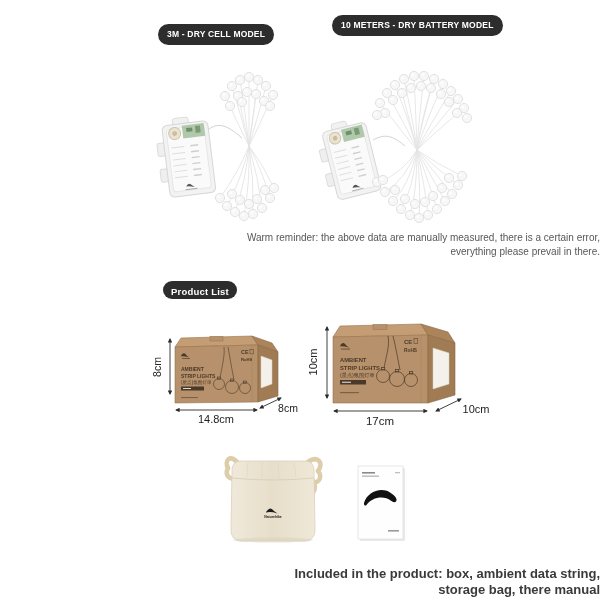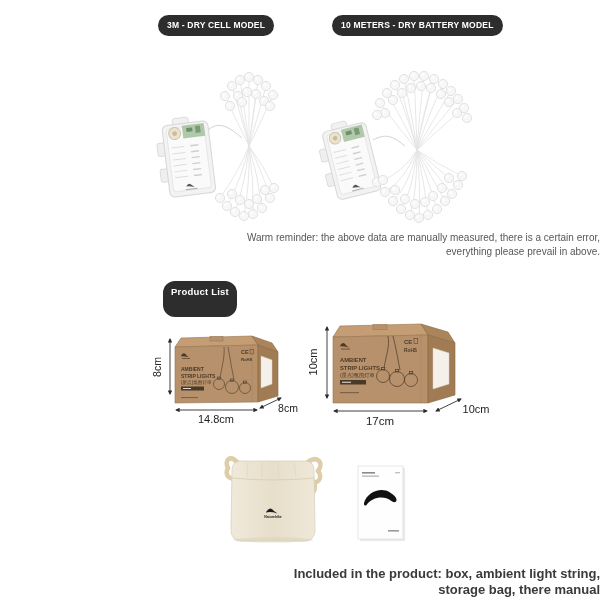--- a/index.html
+++ b/index.html
@@ -5,21 +5,21 @@
   html,body{margin:0;padding:0;background:#fff;}
   #stage{
     position:relative;width:600px;height:600px;background:#ffffff;
     font-family:"Liberation Sans",sans-serif;overflow:hidden;
   }
   .pill{
     position:absolute;background:#2d2d2d;color:#fff;border-radius:12px;
     height:21px;line-height:21px;padding:0 9px;font-size:8.5px;font-weight:bold;
     letter-spacing:.2px;white-space:nowrap;
   }
-  .pill.big{height:36px;line-height:22px;font-size:9.5px;border-radius:12px;padding:0 8px;}
+  .pill.big{height:18px;line-height:22px;font-size:9.5px;border-radius:12px;padding:0 8px;}
   .note{
     position:absolute;left:40px;width:560px;text-align:right;
   }
   .warning{top:231px;font-size:10px;line-height:14px;color:#575757;}
   .included{top:566px;font-size:13px;line-height:16px;color:#3a3a3a;font-weight:600;}
   svg{position:absolute;display:block;}
   .dimtxt{fill:#222;font-family:"Liberation Sans",sans-serif;}
   .ink{fill:#4a3a29;font-family:"Liberation Sans",sans-serif;}
 </style>
 </head>
@@ -48,21 +48,21 @@
         <circle cx="-11" cy="-28" r="6" fill="#eae3d0" stroke="#cfc6ad"></circle>
         <circle cx="-11" cy="-28" r="2.4" fill="#c9bd9d"></circle>
         <path d="M-16,-14 h13 M-16,-8 h13 M-16,-2 h13 M-16,4 h13 M-16,10 h13 M-16,16 h13" stroke="#dedede" stroke-width="1" fill="none"></path>
         <path d="M3,-14 h8 M3,-8 h8 M3,-2 h8 M3,4 h8 M3,10 h8 M3,16 h8" stroke="#cfcfcf" stroke-width="1.4" fill="none"></path>
         <path d="M-6,26 q3,-4.5 6,-0.5 l2.5,2 q-6,-2 -8.5,-1.5 z" fill="#555555"></path>
         <rect x="-7" y="28.5" width="12" height="1" fill="#777777" opacity="0.6"></rect>
       </g>
     </defs>
   </svg>
 
-  <div class="pill" style="left:158px;top:15px;">3M - DRY CELL MODEL</div>
+  <div class="pill" style="left:158px;top:24px;">3M - DRY CELL MODEL</div>
   <div class="pill" style="left:332px;top:15px;text-align:right;">10 METERS - DRY BATTERY MODEL</div>
 
   <svg style="left:150px;top:68px;" width="145" height="160" viewBox="0 0 145 160">
     <path d="M58,62 C70,52 80,60 92,70" stroke="#d2d2d2" stroke-width="1" fill="none"></path>
     <use href="#pack" transform="translate(39,92) rotate(-7)"></use>
     <g stroke="#e4e4e4" stroke-width="0.9" fill="none">
       <path d="M75,28 Q90,60 99,78 M82,18 Q93,55 99,78 M90,12 Q96,50 99,78 M99,9 Q99,50 99,78 M108,12 Q103,50 99,78 M116,18 Q106,55 99,78 M123,27 Q108,60 99,78 M88,28 Q95,58 99,78 M106,26 Q102,56 99,78"></path>
       <path d="M99,78 Q88,105 70,130 M99,78 Q92,110 77,138 M99,78 Q96,112 85,144 M99,78 Q100,115 94,148 M99,78 Q104,112 103,146 M99,78 Q108,108 112,140 M99,78 Q112,102 120,130 M99,78 Q114,98 124,120"></path>
     </g>
     <g>
@@ -144,21 +144,21 @@
         <use href="#bulb" x="110" y="134"></use>
         <use href="#bulb" x="118" y="128"></use>
         <use href="#bulb" x="127" y="120"></use>
         <use href="#bulb" x="68" y="112"></use>
         <use href="#bulb" x="134" y="110"></use>
     </g>
   </svg>
 
   <div class="note warning">
     <div>Warm reminder: the above data are manually measured, there is a certain error,</div>
-    <div>everything please prevail in above.</div>
+    <div>everything please prevail in there.</div>
   </div>
 
   <div class="pill big" style="left:163px;top:281px;">Product List</div>
 
   <svg style="left:148px;top:328px;" width="160" height="100" viewBox="0 0 160 100">
     <g>
       <polygon points="33,10 104,8 110,17 27,19" fill="#c59d74" stroke="#96744e" stroke-width="0.6"></polygon>
       <rect x="62" y="8.4" width="13" height="4.6" fill="#b7916b" stroke="#96744e" stroke-width="0.5"></rect>
       <polygon points="110,17 104,8 124,15 130,24" fill="#ab8459" stroke="#8a6845" stroke-width="0.6"></polygon>
       <polygon points="27,19 110,17 110,74 27,75" fill="#b7916b" stroke="#96744e" stroke-width="0.6"></polygon>
@@ -274,17 +274,17 @@
     <g>
       <rect x="5" y="7" width="13" height="1.6" fill="#8a8a8a"></rect>
       <rect x="5" y="10.5" width="17" height="1.3" fill="#b5b5b5"></rect>
       <rect x="38" y="7" width="5" height="1.3" fill="#c0c0c0"></rect>
     </g>
     <path d="M7,38 C10,27 24,21.5 33,27.5 C38,30.5 40.5,33.8 39.3,36 C38.4,37.6 36.2,37.6 34,35.8 C27,30 15,32 9.5,40 C8.4,41.4 6.6,40.3 7,38 Z" fill="#111111"></path>
     <rect x="31" y="65" width="11" height="1.6" fill="#9a9a9a"></rect>
   </svg>
 
   <div class="note included">
-    <div>Included in the product: box, ambient light string,</div>
+    <div>Included in the product: box, ambient data string,</div>
     <div>storage bag, there manual</div>
   </div>
 
 </div>
 
 </body></html>

